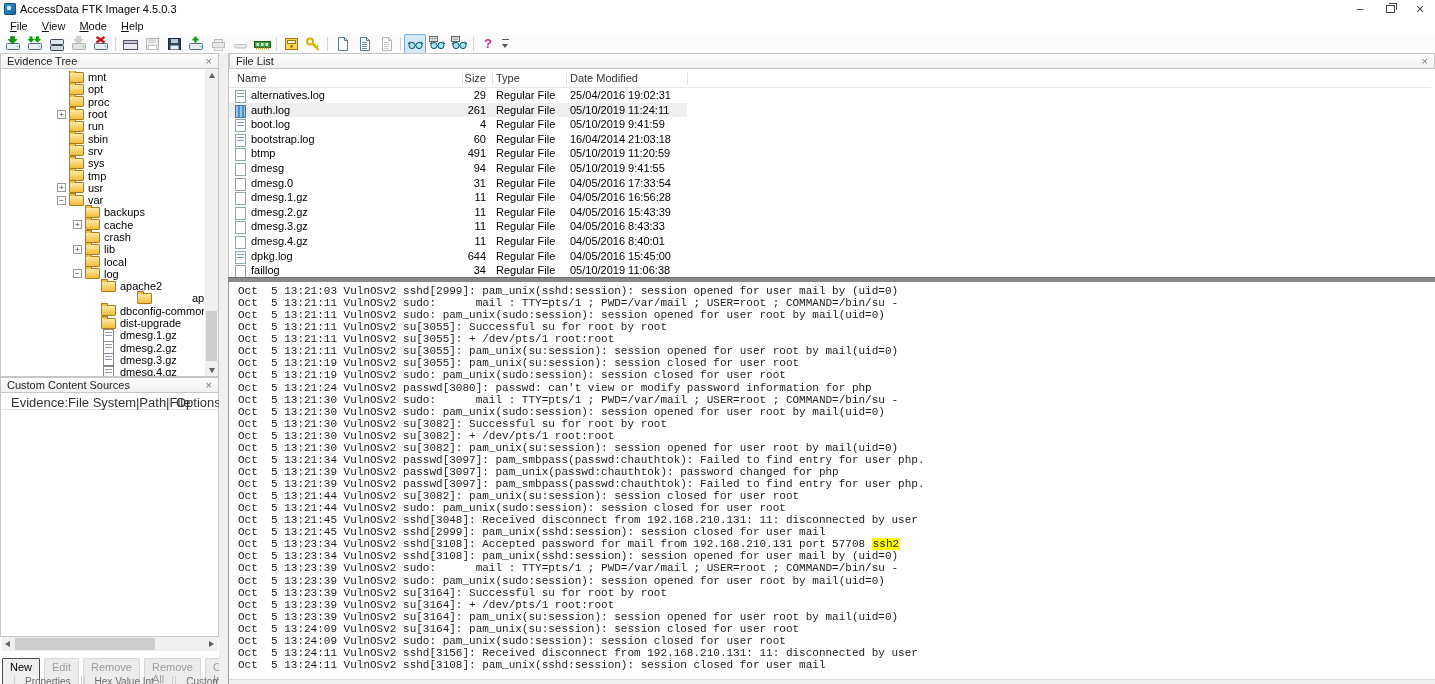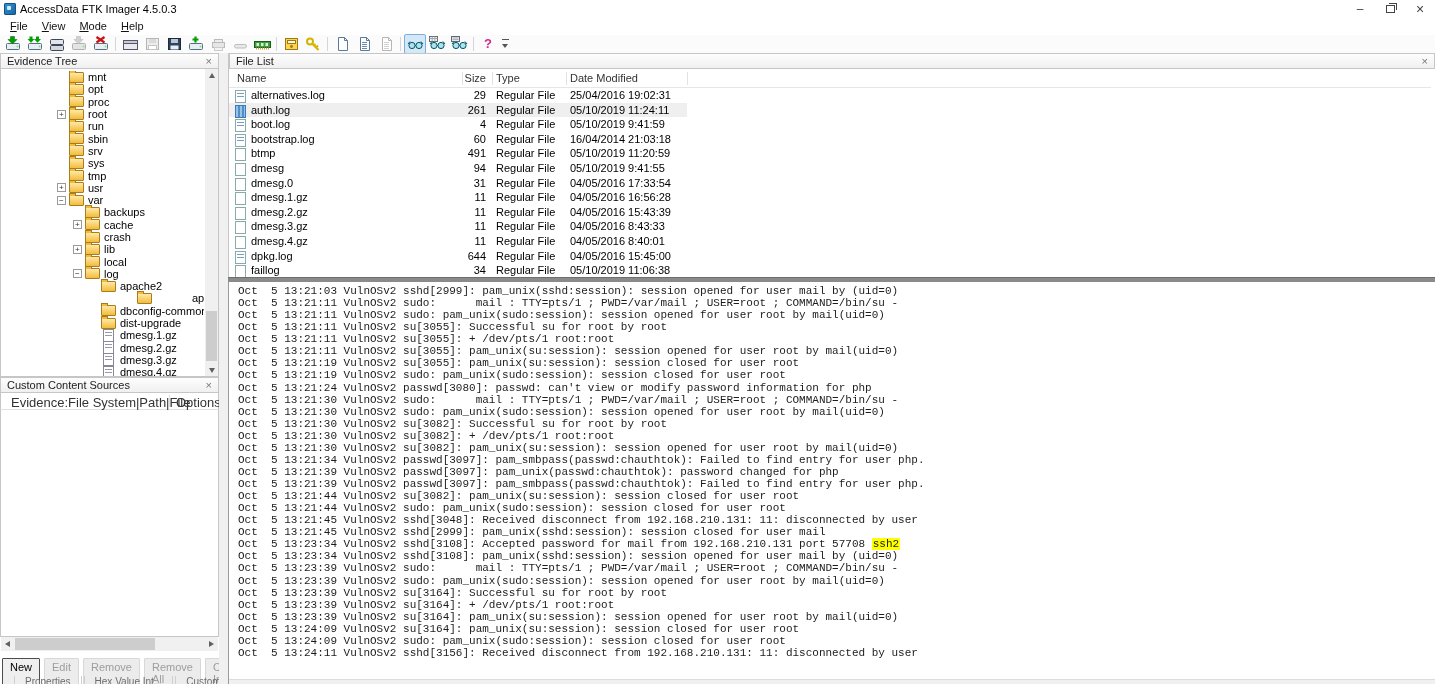--- a/index.html
+++ b/index.html
@@ -671,15 +671,16 @@
       <div class="vline">Oct  5 13:23:34 VulnOSv2 sshd[3108]: Accepted password for mail from 192.168.210.131 port 57708 <span class="hl" style="background: rgb(255, 255, 0);">ssh2</span></div>
       <div class="vline">Oct  5 13:23:34 VulnOSv2 sshd[3108]: pam_unix(sshd:session): session opened for user mail by (uid=0)</div>
       <div class="vline">Oct  5 13:23:39 VulnOSv2 sudo:      mail : TTY=pts/1 ; PWD=/var/mail ; USER=root ; COMMAND=/bin/su -</div>
       <div class="vline">Oct  5 13:23:39 VulnOSv2 sudo: pam_unix(sudo:session): session opened for user root by mail(uid=0)</div>
       <div class="vline">Oct  5 13:23:39 VulnOSv2 su[3164]: Successful su for root by root</div>
       <div class="vline">Oct  5 13:23:39 VulnOSv2 su[3164]: + /dev/pts/1 root:root</div>
       <div class="vline">Oct  5 13:23:39 VulnOSv2 su[3164]: pam_unix(su:session): session opened for user root by mail(uid=0)</div>
       <div class="vline">Oct  5 13:24:09 VulnOSv2 su[3164]: pam_unix(su:session): session closed for user root</div>
       <div class="vline">Oct  5 13:24:09 VulnOSv2 sudo: pam_unix(sudo:session): session closed for user root</div>
       <div class="vline">Oct  5 13:24:11 VulnOSv2 sshd[3156]: Received disconnect from 192.168.210.131: 11: disconnected by user</div>
+      <div class="vline">Oct  5 13:24:11 VulnOSv2 sshd[3108]: pam_unix(sshd:session): session closed for user mail</div>
     </div>
 </div>
 <div class="viewer-hscroll"></div>
 
 </body></html>

